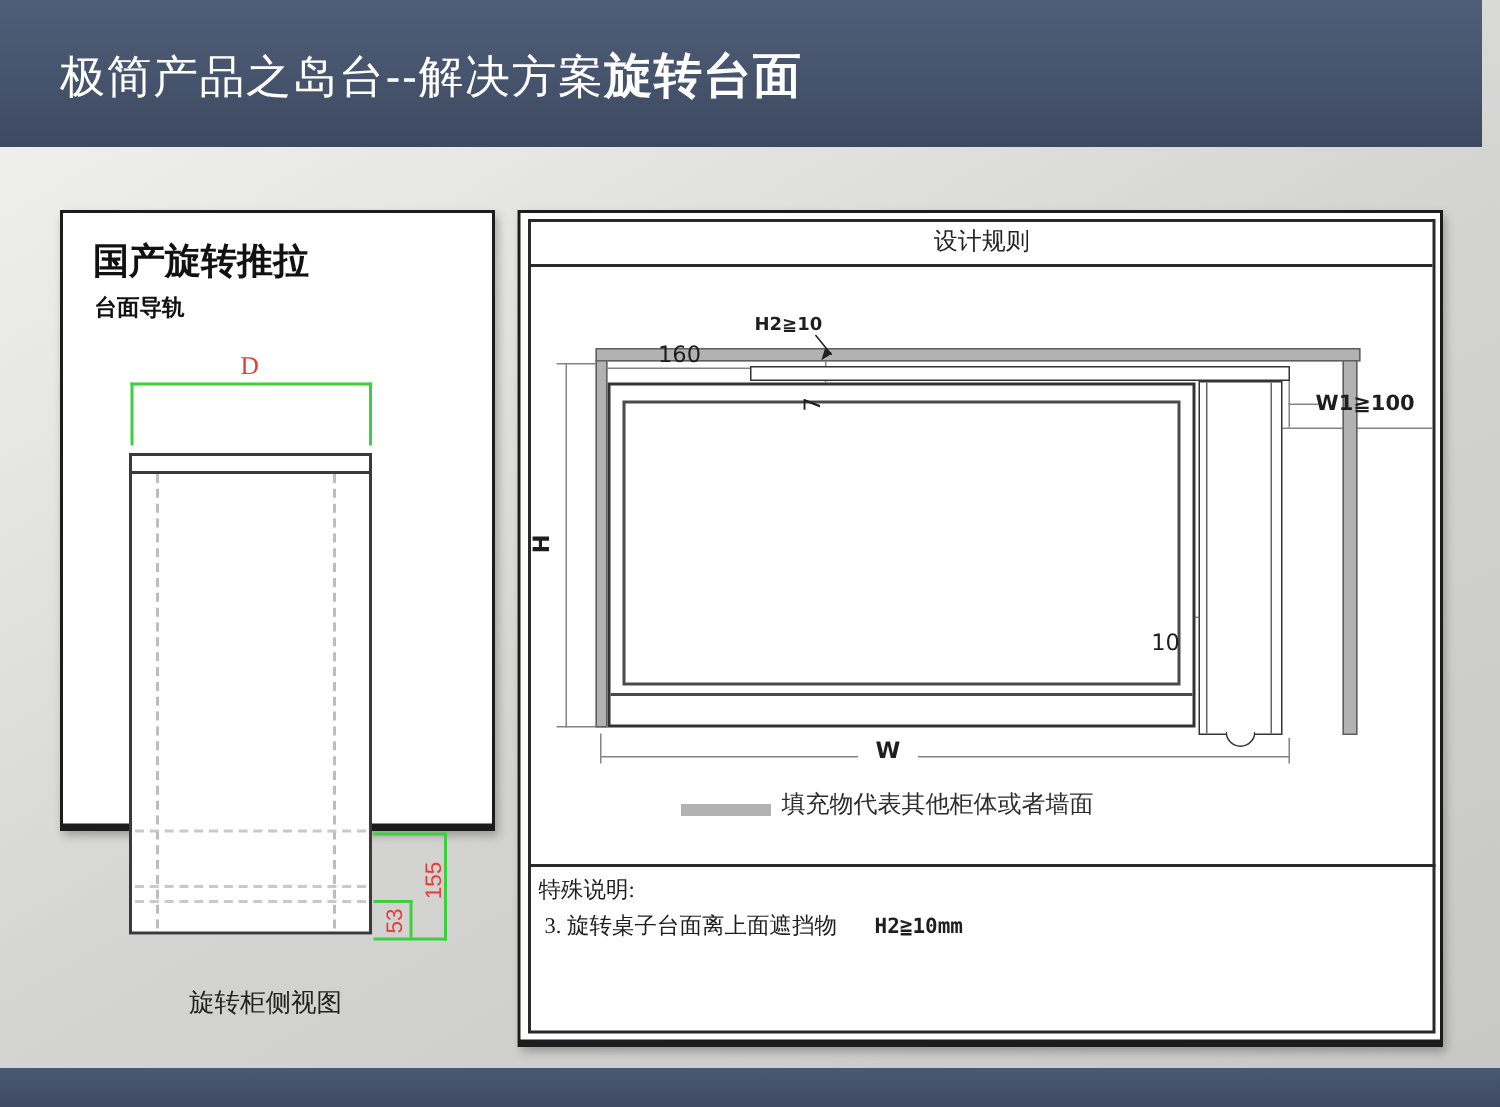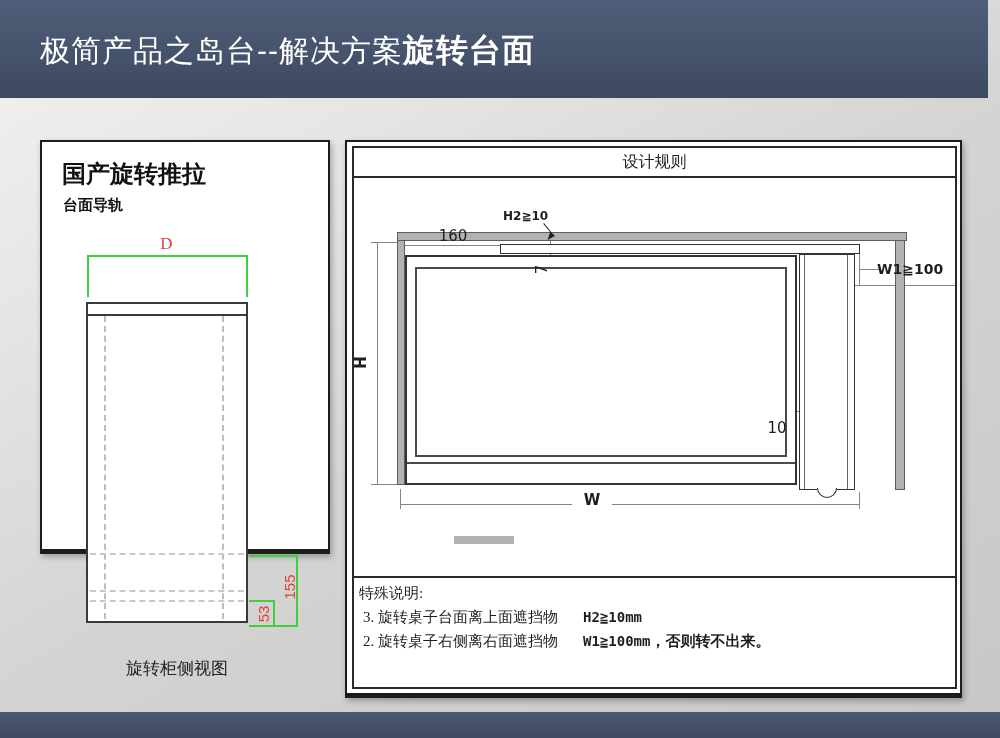--- a/index.html
+++ b/index.html
@@ -131,20 +131,20 @@
 
     <div class="dimtext ctr" style="left:414px;top:247px;width:32px;margin-top:32px;">10</div>
     <div class="hline" style="left:410px;top:269px;width:48px;"></div>
 
     <div class="vline" style="left:53px;top:347px;height:20px;"></div>
     <div class="vline" style="left:512px;top:350px;height:17px;"></div>
     <div class="hline" style="left:53px;top:362px;width:460px;"></div>
     <div class="dimtext ctr bold" style="left:225px;top:351px;width:40px;background:#fff;">W</div>
 
     <div class="legend-swatch" style="left:107px;top:394px;width:60px;height:8px;"></div>
+    <div class="abs serif" style="left:174px;top:384px;font-size:16px;color:#2c2c2c;">填充物代表其他柜体或者墙面</div>
 
     <div class="abs" style="left:5px;top:434px;width:605px;border-top:2px solid #2a2a2a;"></div>
     <div class="abs serif notes" style="left:12px;top:442px;font-size:15px;">特殊说明:</div>
     <div class="abs serif notes" style="left:16px;top:466px;font-size:15px;"><span>3. 旋转桌子台面离上面遮挡物</span><span class="mono-val">H2≧10mm</span></div>
-    <div class="abs serif notes" style="left:16px;top:490px;font-size:15px;"><span>2. 旋转桌子右侧离右面遮挡物</span><span class="mono-val">W1≧100mm</span><span class="bold" style="font-family:'DejaVu Sans',sans-serif;font-size:15px;">，否则转不出来。</span></div>
   </div>
 
 </div>
 
 </body></html>

